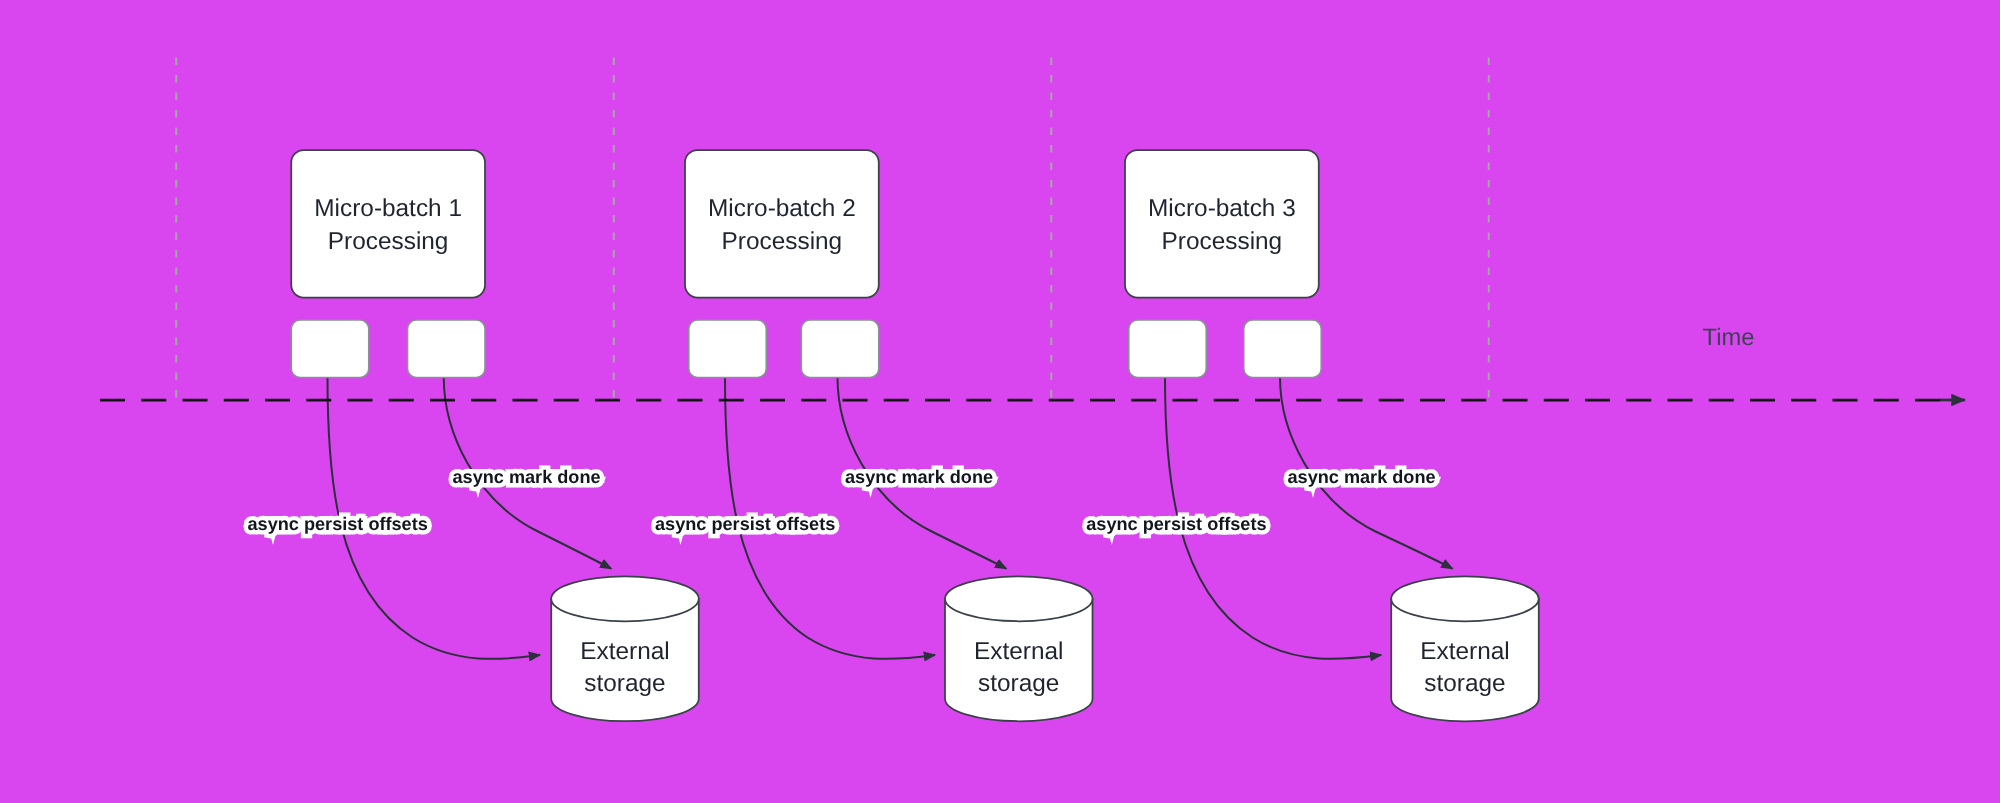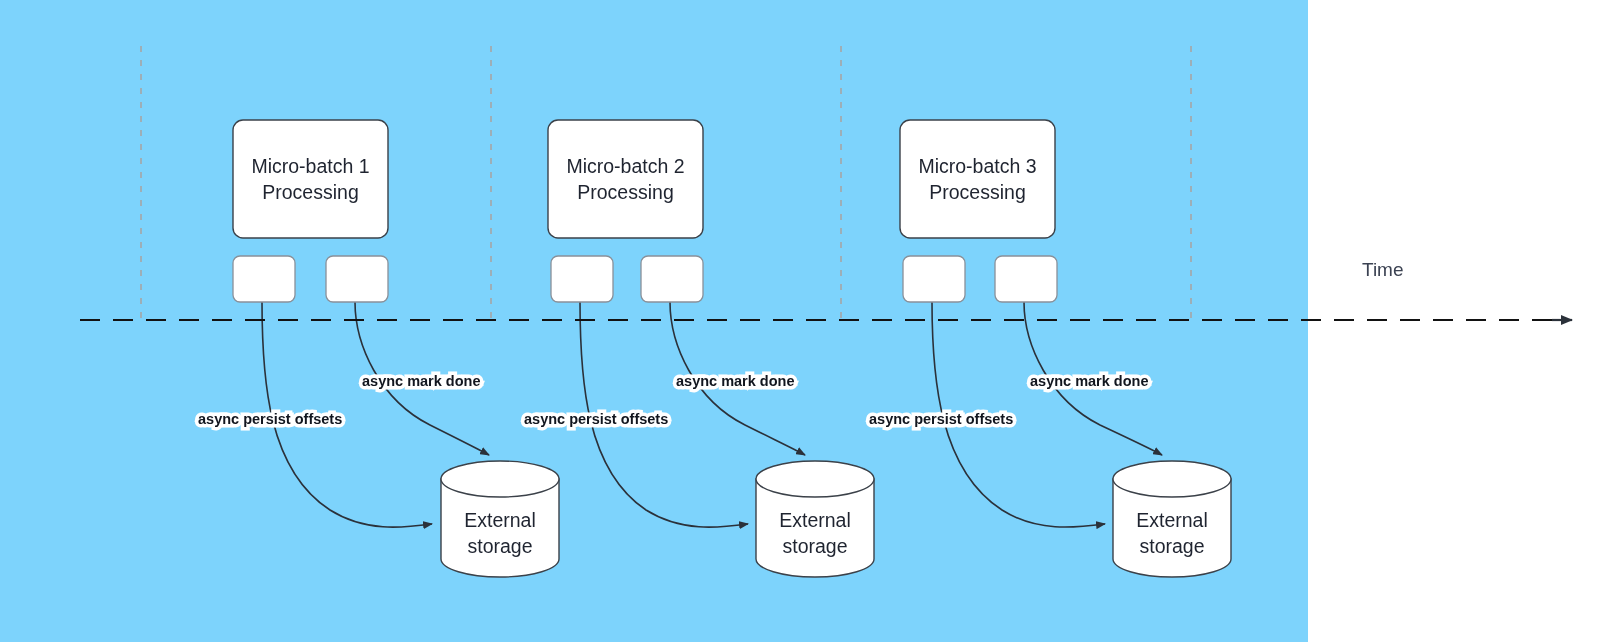--- a/index.html
+++ b/index.html
@@ -10,23 +10,23 @@
   }
   body {
     width: 1600px;
     height: 642px;
     font-family: "Liberation Sans", sans-serif;
     color: #1f2430;
     overflow: hidden;
   }
   #canvas {
     position: relative;
-    width: 1308px;
+    width: 1600px;
     height: 642px;
-    background: #7dd3fc;
+    background: #d946ef;
   }
   #diagram-svg {
     position: absolute;
     left: 0;
     top: 0;
     width: 1600px;
     height: 642px;
   }
   .node-text {
     font-family: "Liberation Sans", sans-serif;

